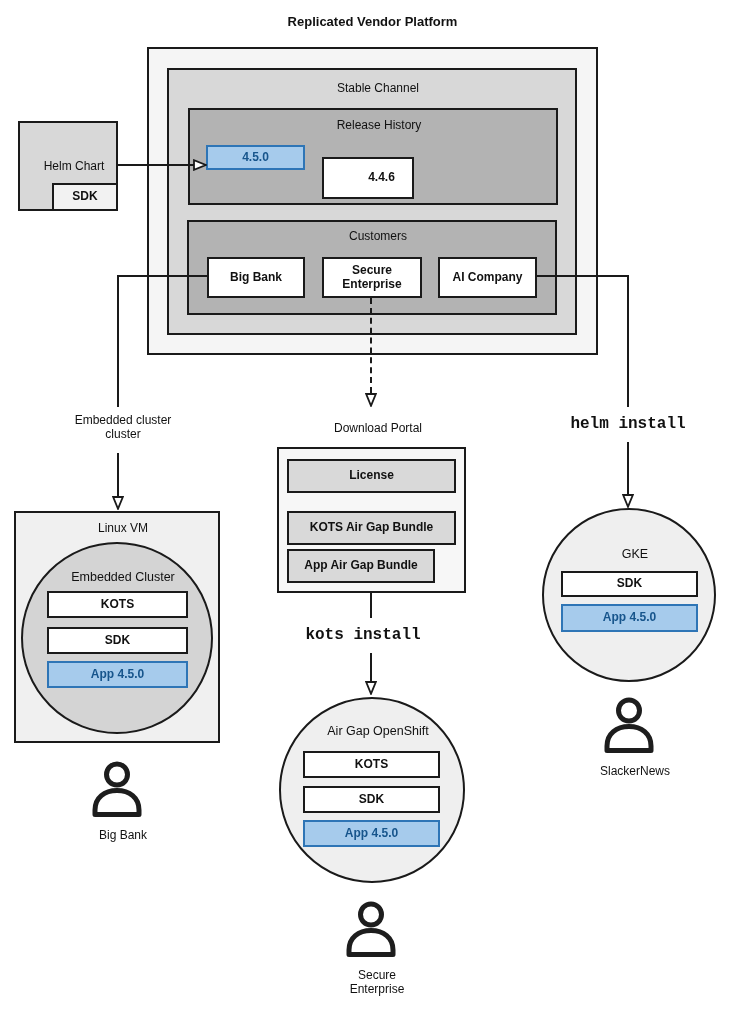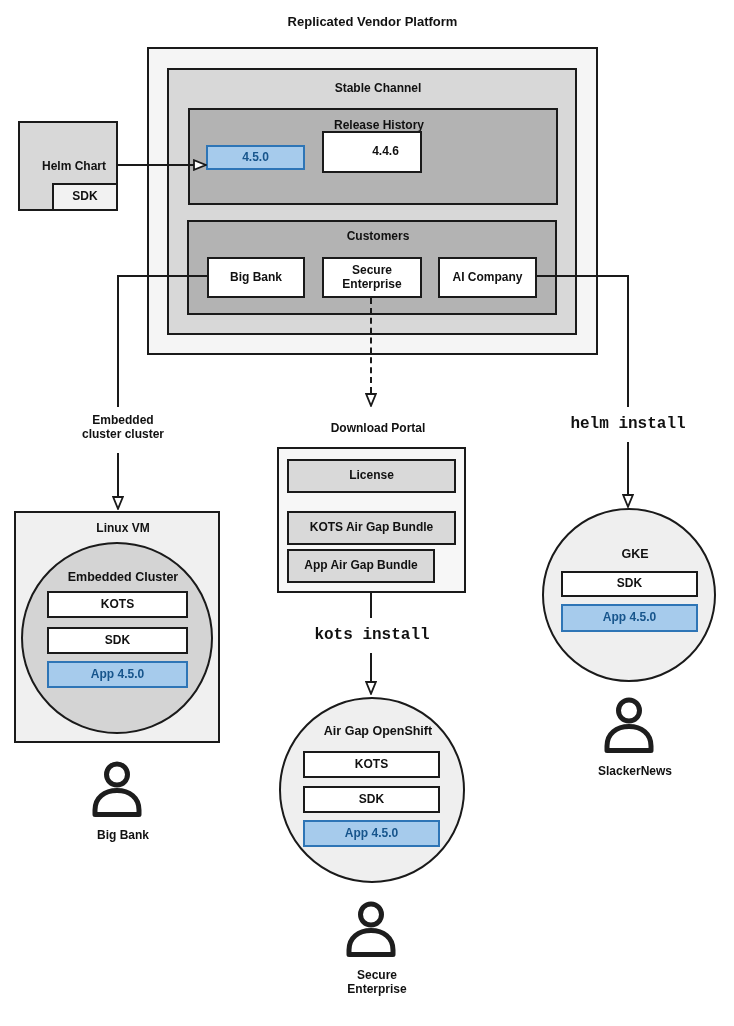--- a/index.html
+++ b/index.html
@@ -12,21 +12,21 @@
   .fill-outer{background:#f5f5f5;}
   .fill-light{background:#d8d8d8;}
   .fill-mid{background:#b3b3b3;}
   .fill-white{background:#ffffff;}
   .fill-near-white{background:#f7f7f7;}
   .fill-item{background:#d9d9d9;}
   .fill-vm{background:#f0f0f0;}
   .fill-circle-dark{background:#d4d4d4;}
   .fill-circle-light{background:#efefef;}
   .blue{background:#a6cbec;border-color:#2e75b6;color:#17558c;}
-  .lbl{font-weight:bold;font-size:12px;line-height:1.2;text-align:center;padding-left:12px;}
+  .lbl{font-weight:normal;font-size:12px;line-height:1.2;text-align:center;padding-left:12px;}
   .title{font-weight:bold;font-size:13px;text-align:center;}
   .cbox{display:flex;align-items:center;justify-content:center;font-weight:bold;font-size:12px;text-align:center;line-height:1.15;}
   .circle{position:absolute;box-sizing:border-box;border:2px solid #1a1a1a;border-radius:50%;}
   .hline{position:absolute;height:2px;background:#1a1a1a;z-index:20;}
   .vline{position:absolute;width:2px;background:#1a1a1a;z-index:20;}
   .vdash{position:absolute;width:0;border-left:2px dashed #1a1a1a;z-index:20;}
   .ah{position:absolute;z-index:21;line-height:0;}
   .mono{font-family:"Liberation Mono","DejaVu Sans Mono",monospace;font-weight:bold;font-size:16px;text-align:center;white-space:nowrap;}
   .person{position:absolute;z-index:5;line-height:0;}
   .z1{z-index:1}.z2{z-index:2}.z3{z-index:3}.z4{z-index:4}.z5{z-index:5}
@@ -39,21 +39,21 @@
   <div class="abs title" style="left:147px;top:14px;width:451px;">Replicated Vendor Platform</div>
 
   <div class="box fill-outer z1" style="left:147px;top:47px;width:451px;height:308px;"></div>
 
   <div class="box fill-light z2" style="left:167px;top:68px;width:410px;height:267px;"></div>
   <div class="abs lbl z3" style="left:167px;top:81px;width:410px;">Stable Channel</div>
 
   <div class="box fill-mid z3" style="left:188px;top:108px;width:370px;height:97px;"></div>
   <div class="abs lbl z4" style="left:188px;top:118px;width:370px;">Release History</div>
   <div class="box blue cbox z4" style="left:206px;top:145px;width:99px;height:25px;">4.5.0</div>
-  <div class="box fill-white cbox z4" style="left:322px;top:131px;width:100px;height:42px;padding-left:27px;">4.4.6</div>
+  <div class="box fill-white cbox z4" style="left:322px;top:157px;width:92px;height:42px;padding-left:27px;">4.4.6</div>
 
   <div class="box fill-mid z3" style="left:187px;top:220px;width:370px;height:95px;"></div>
   <div class="abs lbl z4" style="left:187px;top:229px;width:370px;">Customers</div>
   <div class="box fill-white cbox z4" style="left:207px;top:257px;width:98px;height:41px;">Big Bank</div>
   <div class="box fill-white cbox z4" style="left:322px;top:257px;width:100px;height:41px;">Secure Enterprise</div>
   <div class="box fill-white cbox z4" style="left:438px;top:257px;width:99px;height:41px;">AI Company</div>
 
   <div class="box fill-light z2" style="left:18px;top:121px;width:100px;height:90px;"></div>
   <div class="abs lbl z3" style="left:18px;top:159px;width:100px;">Helm Chart</div>
   <div class="box cbox z3" style="left:52px;top:183px;width:66px;height:28px;background:#f2f2f2;">SDK</div>
@@ -97,21 +97,21 @@
         <path d="M1.2 1 H10.8 L6 12.8 Z" fill="#fff" stroke="#1a1a1a" stroke-width="1.8"></path>
       </svg>
   </div>
   <div class="abs lbl" style="left:302px;top:421px;width:140px;">Download Portal</div>
   <div class="box fill-near-white z1" style="left:277px;top:447px;width:189px;height:146px;"></div>
   <div class="box fill-item cbox z2" style="left:287px;top:459px;width:169px;height:34px;">License</div>
   <div class="box fill-item cbox z2" style="left:287px;top:511px;width:169px;height:34px;">KOTS Air Gap Bundle</div>
   <div class="box fill-item cbox z2" style="left:287px;top:549px;width:148px;height:34px;">App Air Gap Bundle</div>
 
   <div class="vline" style="left:370px;top:593px;height:25px;"></div>
-  <div class="abs mono" style="left:302px;top:626px;width:140px;">kots install</div>
+  <div class="abs mono" style="left:293px;top:626px;width:140px;">kots install</div>
   <div class="vline" style="left:370px;top:653px;height:29px;"></div>
   <div class="ah" style="left:365px;top:681px;">
     <svg width="12" height="14" viewBox="0 0 12 14">
         <path d="M1.2 1 H10.8 L6 12.8 Z" fill="#fff" stroke="#1a1a1a" stroke-width="1.8"></path>
       </svg>
   </div>
 
   <div class="circle fill-circle-light z1" style="left:279px;top:697px;width:186px;height:186px;"></div>
   <div class="abs lbl z2" style="left:279px;top:724px;width:186px;font-size:12.5px;">Air Gap OpenShift</div>
   <div class="box fill-white cbox z2" style="left:303px;top:751px;width:137px;height:27px;">KOTS</div>

